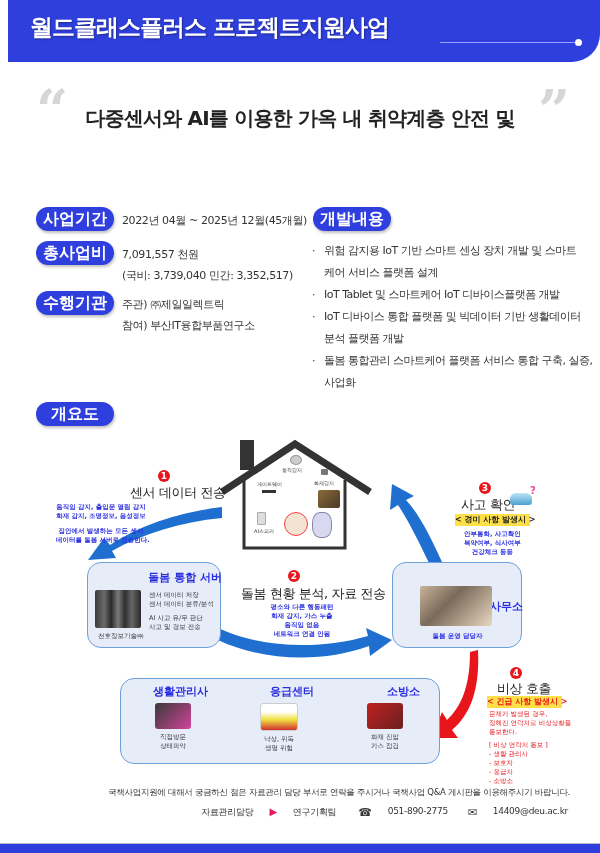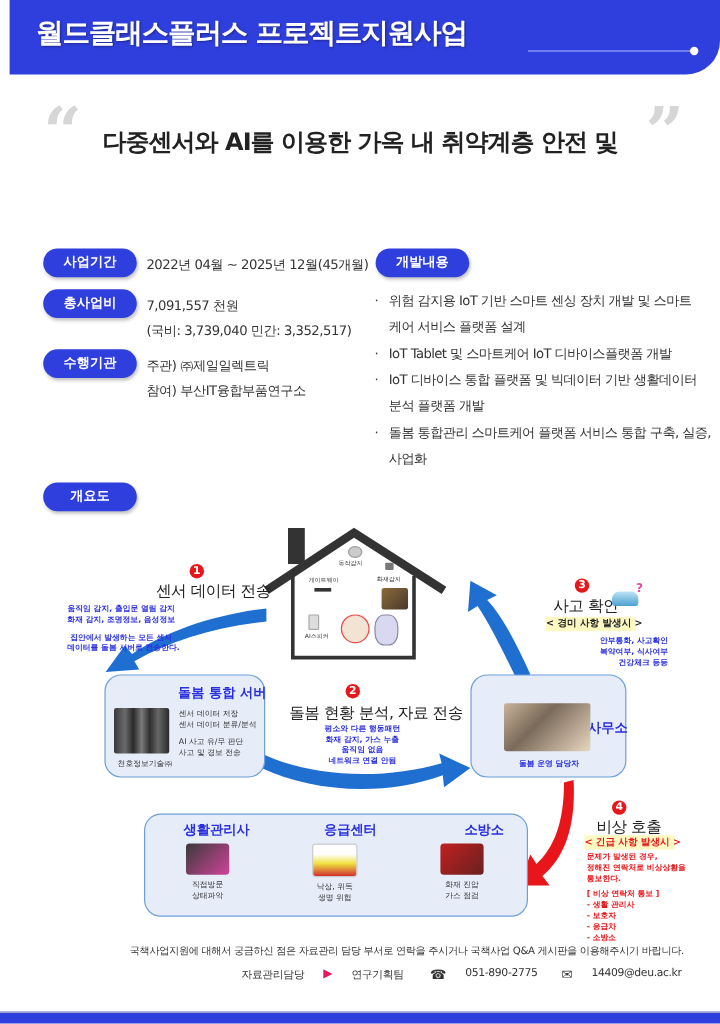--- a/index.html
+++ b/index.html
@@ -30,39 +30,39 @@
   .quote-open { left: 36px; top: 82px; }
   .quote-close { left: 538px; top: 82px; }
   .proj-title {
     left: 40px; top: 100px; width: 520px; text-align: center;
     font-size: 20px; font-weight: bold; color: #222; line-height: 36px; letter-spacing: -0.8px;
   }
 
   
   .pill {
     height: 24px; border-radius: 12px; background: #2f3fdd; color: #fff;
-    font-size: 11px; font-weight: bold; text-align: center; line-height: 24px;
+    font-size: 16px; font-weight: bold; text-align: center; line-height: 24px;
     box-shadow: 1px 2px 3px rgba(0,0,0,0.25);
   }
   .info-text { font-size: 11px; color: #333; letter-spacing: -0.4px; white-space: nowrap; }
 
   .dev-list { left: 310px; top: 240px; width: 285px; font-size: 11px; color: #333; letter-spacing: -0.5px; line-height: 22px; }
   .dev-item { position: relative; padding-left: 14px; }
   .dev-item .dot { position: absolute; left: 2px; top: 0; }
 
   
   .step-num {
     width: 12px; height: 12px; border-radius: 50%; background: #e8161b; color: #fff;
     font-size: 9px; font-weight: bold; text-align: center; line-height: 12px;
   }
   .step-title { font-size: 13px; color: #222; white-space: nowrap; letter-spacing: -0.4px; }
   .blue-note { font-size: 6.5px; color: #2a2fe0; line-height: 9px; text-align: center; font-weight: bold; white-space: nowrap; }
-  .red-note { font-size: 6.5px; color: #e8161b; line-height: 9px; font-weight: bold; white-space: nowrap; }
+  .red-note { font-size: 6.5px; color: #e8161b; line-height: 9px; font-weight: normal; white-space: nowrap; }
   .yellow-tag {
-    background: #fef9c3; font-size: 8px; font-weight: bold; text-align: center;
+    background: #fde047; font-size: 8px; font-weight: bold; text-align: center;
     height: 12px; line-height: 12px; white-space: nowrap;
   }
 
   .box {
     background: #e6edf9; border: 1.5px solid #6d9fd8; border-radius: 14px;
   }
   .box-title { font-size: 11px; font-weight: bold; color: #2a2fe0; text-align: right; white-space: nowrap; }
   .box-small { font-size: 6.5px; color: #333; line-height: 9px; white-space: nowrap; }
 
   .server-img {
@@ -161,21 +161,21 @@
   <div style="height:6px"></div>
   <div>집안에서 발생하는 모든 센서</div>
   <div>데이터를 돌봄 서버로 전송한다.</div>
 </div>
 
 <div class="abs step-num" style="left:479px;top:482px;">3</div>
 <div class="abs step-title" style="left:461px;top:496px;">사고 확인</div>
 <div class="abs" style="left:510px;top:493px;width:22px;height:12px;border-radius:6px 6px 3px 3px;background:linear-gradient(#bde3f5,#4aa0d0);"></div>
 <div class="abs" style="left:530px;top:485px;color:#e84aa0;font-size:10px;font-weight:bold;">?</div>
 <div class="abs yellow-tag" style="left:455px;top:514px;width:75px;">&lt; 경미 사항 발생시 &gt;</div>
-<div class="abs blue-note" style="left:464px;top:530px;text-align:right;margin-left:36px;">
+<div class="abs blue-note" style="left:464px;top:530px;text-align:center;">
   <div>안부통화, 사고확인</div>
   <div>복약여부, 식사여부</div>
   <div>건강체크 등등</div>
 </div>
 
 <div class="abs box" style="left:87px;top:562px;width:132px;height:84px;"></div>
 <div class="abs box-title" style="left:87px;top:570px;width:135px;">돌봄 통합 서버</div>
 <div class="abs server-img" style="left:95px;top:590px;width:46px;height:38px;"></div>
 <div class="abs box-small" style="left:149px;top:591px;">
   <div>센서 데이터 저장</div>

